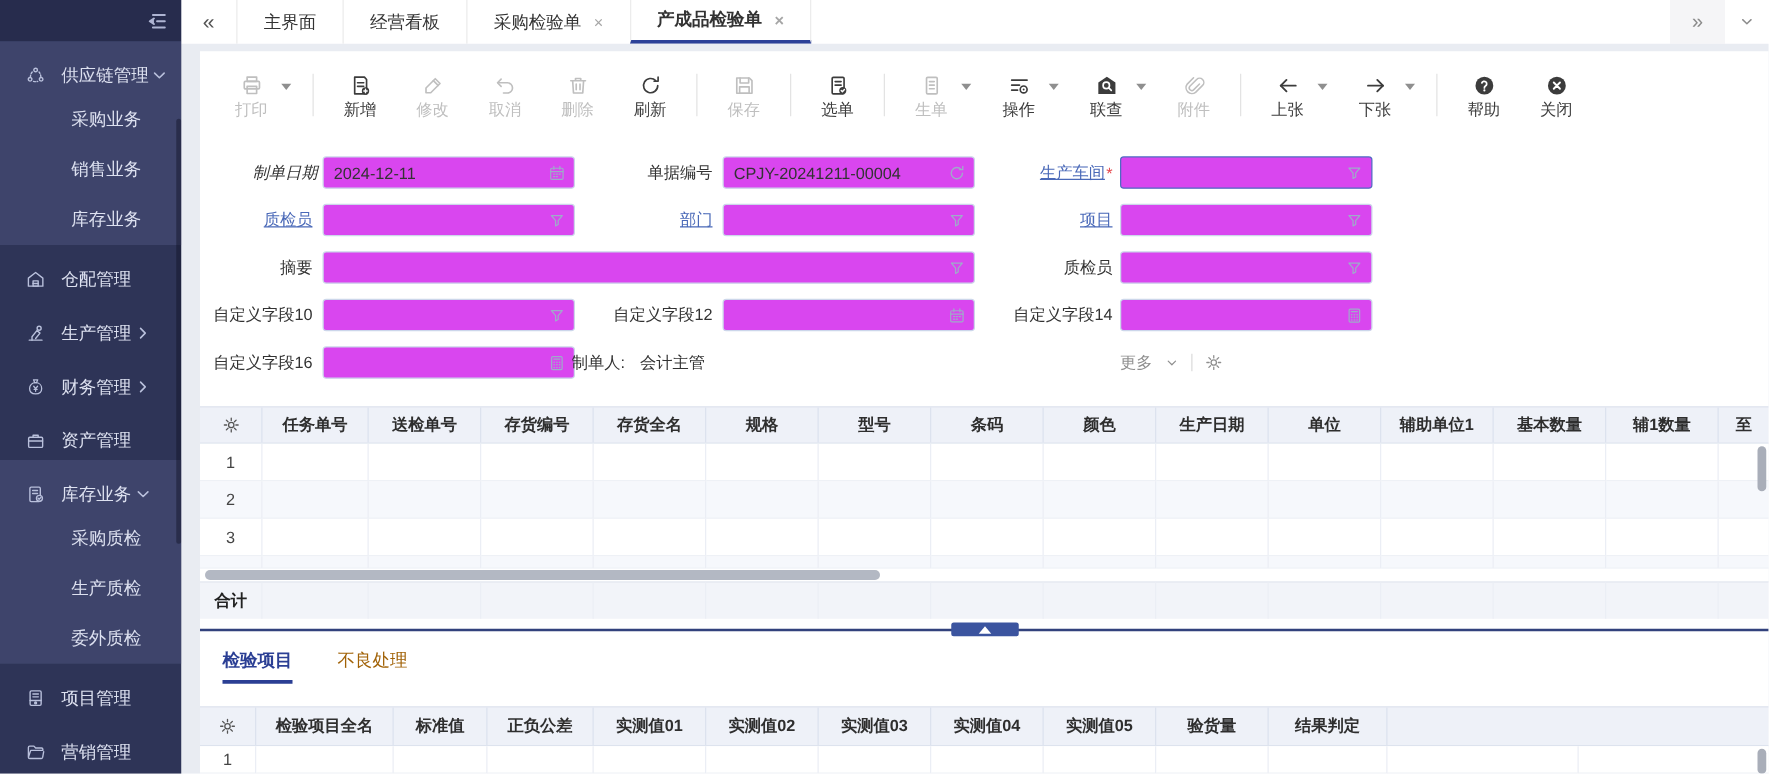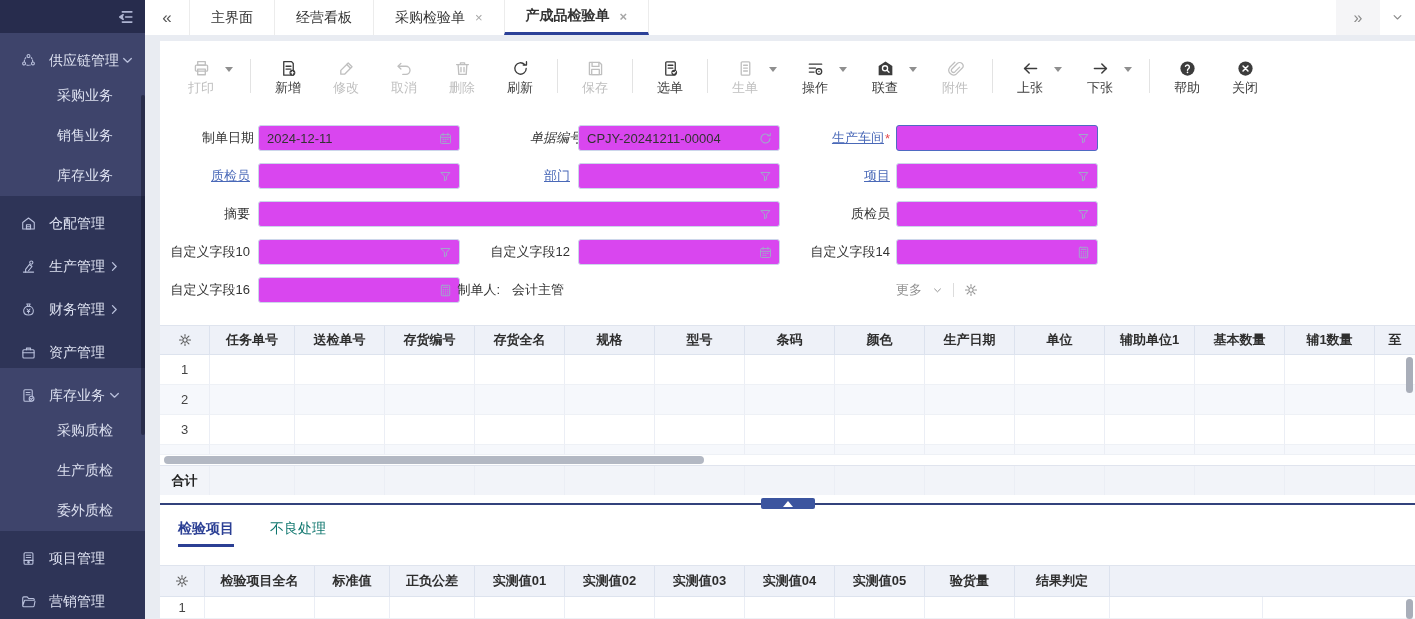--- a/index.html
+++ b/index.html
@@ -77,21 +77,21 @@
 .g-total{display:flex;height:30px;background:#f2f4f9;border-top:1px solid #e0e4ee;align-items:stretch}
 .g-total .g-cell{background:transparent;font-weight:bold;color:#222;border-bottom:none}
 .vthumb{position:absolute;width:7px;background:#a9aeb9;border-radius:4px;right:2px;cursor:pointer}
 
 
 .splitter{position:absolute;left:0;top:456px;width:100%;height:14px}
 .split-line{position:absolute;top:6px;left:0;right:0;height:2px;background:#32427c}
 .split-pill{position:absolute;left:50%;transform:translateX(-50%);top:1px;width:54px;height:11px;background:#3b549f;border-radius:2px;display:flex;align-items:center;justify-content:center;cursor:pointer}
 .split-pill .tri{width:0;height:0;border-left:5px solid transparent;border-right:5px solid transparent;border-bottom:6px solid #fff}
 #detail-tabs{position:absolute;left:0;top:472px;height:34px;display:flex;align-items:stretch;padding-left:18px;gap:36px}
-.d-tab{display:flex;align-items:center;font-size:14px;color:#0f766e;cursor:pointer;border-bottom:3px solid transparent;white-space:nowrap}
+.d-tab{display:flex;align-items:center;font-size:14px;color:#a16207;cursor:pointer;border-bottom:3px solid transparent;white-space:nowrap}
 .d-tab.active{color:#2b3f94;font-weight:bold;border-bottom-color:#2b3f94}
 </style>
 </head>
 <body>
 
 <div class="app">
 
   <aside class="sidebar">
     <div class="sb-top">
       <span class="sb-collapse ico" id="sb-collapse">
@@ -434,34 +434,34 @@
                 <svg viewBox="0 0 20 20" fill="none" stroke="currentColor" stroke-width="1.4" stroke-linecap="round" stroke-linejoin="round">
                   <circle cx="10" cy="10" r="7.5" fill="currentColor" stroke="none"></circle>
                   <path d="M7.4 7.4l5.2 5.2M12.6 7.4l-5.2 5.2" stroke="#fff" stroke-width="1.6"></path>
                 </svg>
               </span>
               <span class="tb-lbl">关闭</span>
             </div>
           </div>
         <div id="form">
             <div class="f-row" style="top: 0px;">
-              <div class="f-label" style="left: 4px; width: 90px;">
+              <div class="f-label" style="left: 4px; width: 90px; font-style: italic;">
                 <span class="t">制单日期</span>
               </div>
               <div class="f-input" style="left: 98px; width: 202px;">
                 <span class="val">2024-12-11</span>
                 <span class="ico ">
                   <svg viewBox="0 0 20 20" fill="none" stroke="currentColor" stroke-width="1.3" stroke-linecap="round" stroke-linejoin="round">
                     <rect x="3.4" y="4.8" width="13.2" height="11.8" rx="1.2"></rect>
                     <path d="M3.4 8.4h13.2M6.8 2.9v3M13.2 2.9v3"></path>
                     <path d="M6.4 11h1.3M9.4 11h1.3M12.4 11h1.3M6.4 13.8h1.3M9.4 13.8h1.3"></path>
                   </svg>
                 </span>
               </div>
-              <div class="f-label" style="left: 312px; width: 110px; font-style: italic;">
+              <div class="f-label" style="left: 300px; width: 110px;">
                 <span class="t">单据编号</span>
               </div>
               <div class="f-input" style="left: 418px; width: 202px;">
                 <span class="val">CPJY-20241211-00004</span>
                 <span class="ico ">
                   <svg viewBox="0 0 20 20" fill="none" stroke="currentColor" stroke-width="1.4" stroke-linecap="round" stroke-linejoin="round">
                     <path d="M16 10a6 6 0 1 1-1.7-4.2"></path>
                     <path d="M16.3 2.9v3.4h-3.4"></path>
                   </svg>
                 </span>

